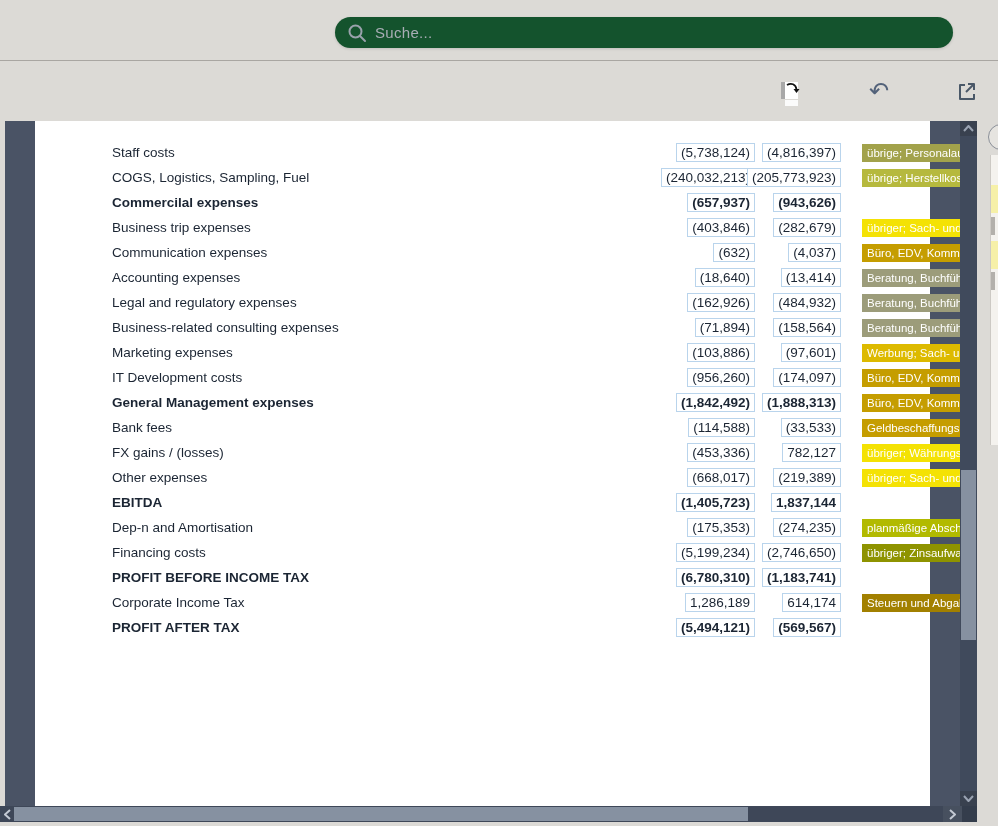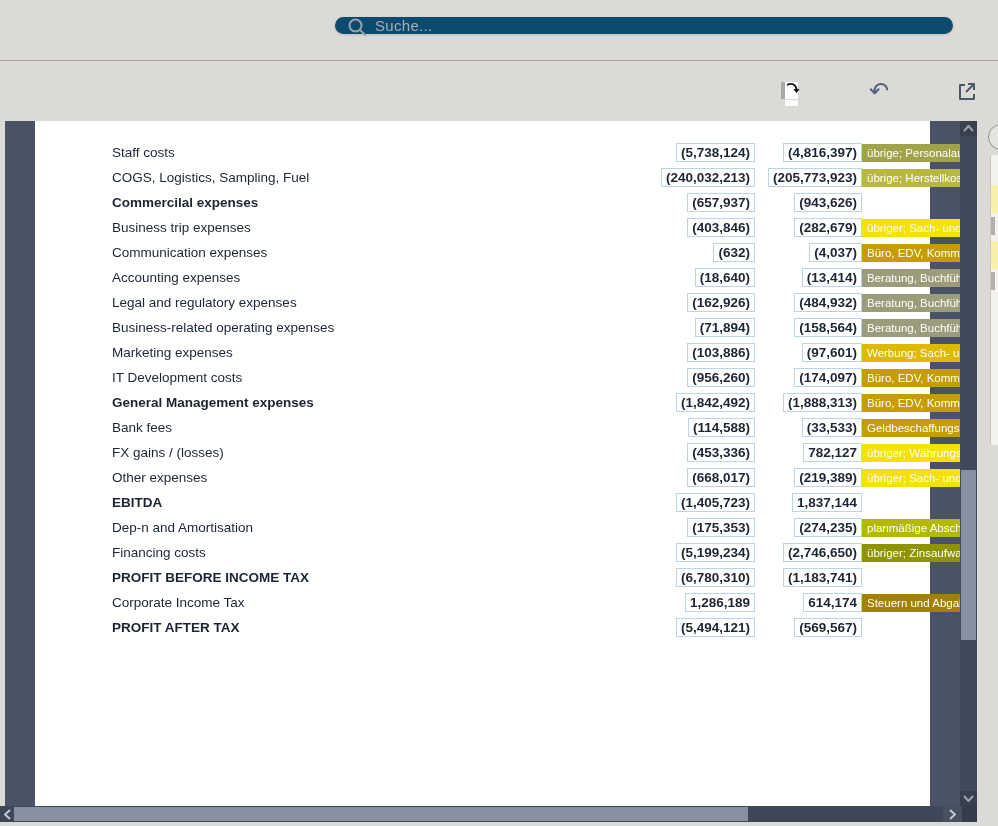--- a/index.html
+++ b/index.html
@@ -1,21 +1,21 @@
 <!DOCTYPE html>
 <html><head>
 <meta charset="utf-8">
 <style>
   * { margin:0; padding:0; box-sizing:border-box; }
   html,body { width:998px; height:826px; overflow:hidden; }
   body { font-family:"Liberation Sans", sans-serif; background:#dcdad6; position:relative; }
 
   
   .topbar { position:absolute; left:0; top:0; width:998px; height:61px; background:#dcdad6; border-bottom:1px solid #a9a6a2; }
-  .search-pill { position:absolute; left:335px; top:17px; width:618px; height:17px; background:#0c4a6e; border-radius:16px; box-shadow:0 1px 3px rgba(0,0,0,.13); display:flex; padding-left:12px; }
+  .search-pill { position:absolute; left:335px; top:17px; width:618px; height:31px; background:#14532d; border-radius:16px; box-shadow:0 1px 3px rgba(0,0,0,.13); display:flex; align-items:center; padding-left:12px; }
   .search-pill svg { flex:0 0 auto; }
   .search-ph { margin-left:8px; font-size:15px; color:#a8adb5; letter-spacing:.3px; }
 
   
   .toolbar { position:absolute; left:0; top:62px; width:998px; height:59px; background:#dcdad6; }
   .nav-chev { position:absolute; top:82px; width:16px; height:18px; cursor:pointer; }
   .pager { position:absolute; left:36px; top:85px; font-size:13px; color:#4a5568; letter-spacing:1px; }
   .dropdown { position:absolute; left:168px; top:77px; width:219px; height:30px; background:#fff; border-radius:15px; box-shadow:0 1px 2px rgba(0,0,0,.14); display:flex; align-items:center; justify-content:space-between; padding:0 14px 0 17px; cursor:pointer; }
   .dropdown span { font-size:13px; color:#4a5568; }
   .toggle { position:absolute; top:83px; width:33px; height:17px; background:#f4f2ee; border:1px solid #e6e4e0; border-radius:9px; cursor:pointer; }
@@ -28,22 +28,22 @@
   .viewport { position:absolute; left:0; top:121px; width:998px; height:685px; background:#dcdad6; }
   .left-dark { position:absolute; left:5px; top:0; width:30px; height:685px; background:#4a5365; }
   .right-dark { position:absolute; left:930px; top:0; width:30px; height:685px; background:#4a5365; }
   .doc-wrap { position:absolute; left:35px; top:0; width:925px; height:685px; overflow:hidden; }
   .page { position:absolute; left:0; top:0; width:895px; height:685px; background:#ffffff; }
   .rows { position:absolute; left:0; top:23px; width:925px; }
   .row { position:relative; height:17px; margin-bottom:8px; font-size:13.5px; color:#1b2533; }
   .row.gap { margin-top:4px; }
   .row.bold .label, .row.bold .val { font-weight:700; }
   .label { position:absolute; left:77px; top:0; line-height:17px; white-space:nowrap; }
-  .val { position:absolute; top:-1px; height:19px; line-height:17px; background:#fff; border:1px solid #b9d4ec; padding:0 4px; font-weight:700; white-space:nowrap; }
-  .v1 { right:205px; } .v2 { right:98px; }
+  .val { position:absolute; top:-1px; height:19px; line-height:17px; background:#fff; border:1px solid #b9d4ec; padding:0 4px; font-weight:400; white-space:nowrap; }
+  .v1 { right:205px; } .v2 { right:119px; }
   .tag { position:absolute; left:827px; top:0; height:18px; line-height:18px; padding:0 5px; font-size:11.5px; color:#ffffff; white-space:nowrap; }
 
   
   .vscroll { position:absolute; left:960px; top:0; width:17px; height:685px; background:#404a5c; }
   .vbtn { position:absolute; left:0; width:17px; height:15px; background:#39414f; display:flex; align-items:center; justify-content:center; cursor:pointer; }
   .vthumb { position:absolute; left:1px; top:349px; width:15px; height:170px; background:#8691a1; cursor:grab; }
   .hscroll { position:absolute; left:0; top:806px; width:977px; height:16px; background:#3e4758; }
   .hbtn { position:absolute; top:0; width:15px; height:16px; background:#3e4758; display:flex; align-items:center; justify-content:center; cursor:pointer; }
   .hbtn.right { left:943px; width:19px; background:#47505f; }
   .hthumb { position:absolute; left:14px; top:1px; width:734px; height:14px; background:#8691a1; cursor:grab; }
@@ -161,21 +161,21 @@
           <span class="val v2">(13,414)</span>
           <span class="tag" style="background: rgb(156, 156, 122);">Beratung, Buchfüh</span>
         </div>
         <div class="row">
           <span class="label">Legal and regulatory expenses</span>
           <span class="val v1">(162,926)</span>
           <span class="val v2">(484,932)</span>
           <span class="tag" style="background: rgb(156, 156, 122);">Beratung, Buchfüh</span>
         </div>
         <div class="row">
-          <span class="label">Business-related operating expenses</span>
+          <span class="label">Business-related consulting expenses</span>
           <span class="val v1">(71,894)</span>
           <span class="val v2">(158,564)</span>
           <span class="tag" style="background: rgb(156, 156, 122);">Beratung, Buchfüh</span>
         </div>
         <div class="row">
           <span class="label">Marketing expenses</span>
           <span class="val v1">(103,886)</span>
           <span class="val v2">(97,601)</span>
           <span class="tag" style="background: rgb(221, 186, 0);">Werbung; Sach- u</span>
         </div>

